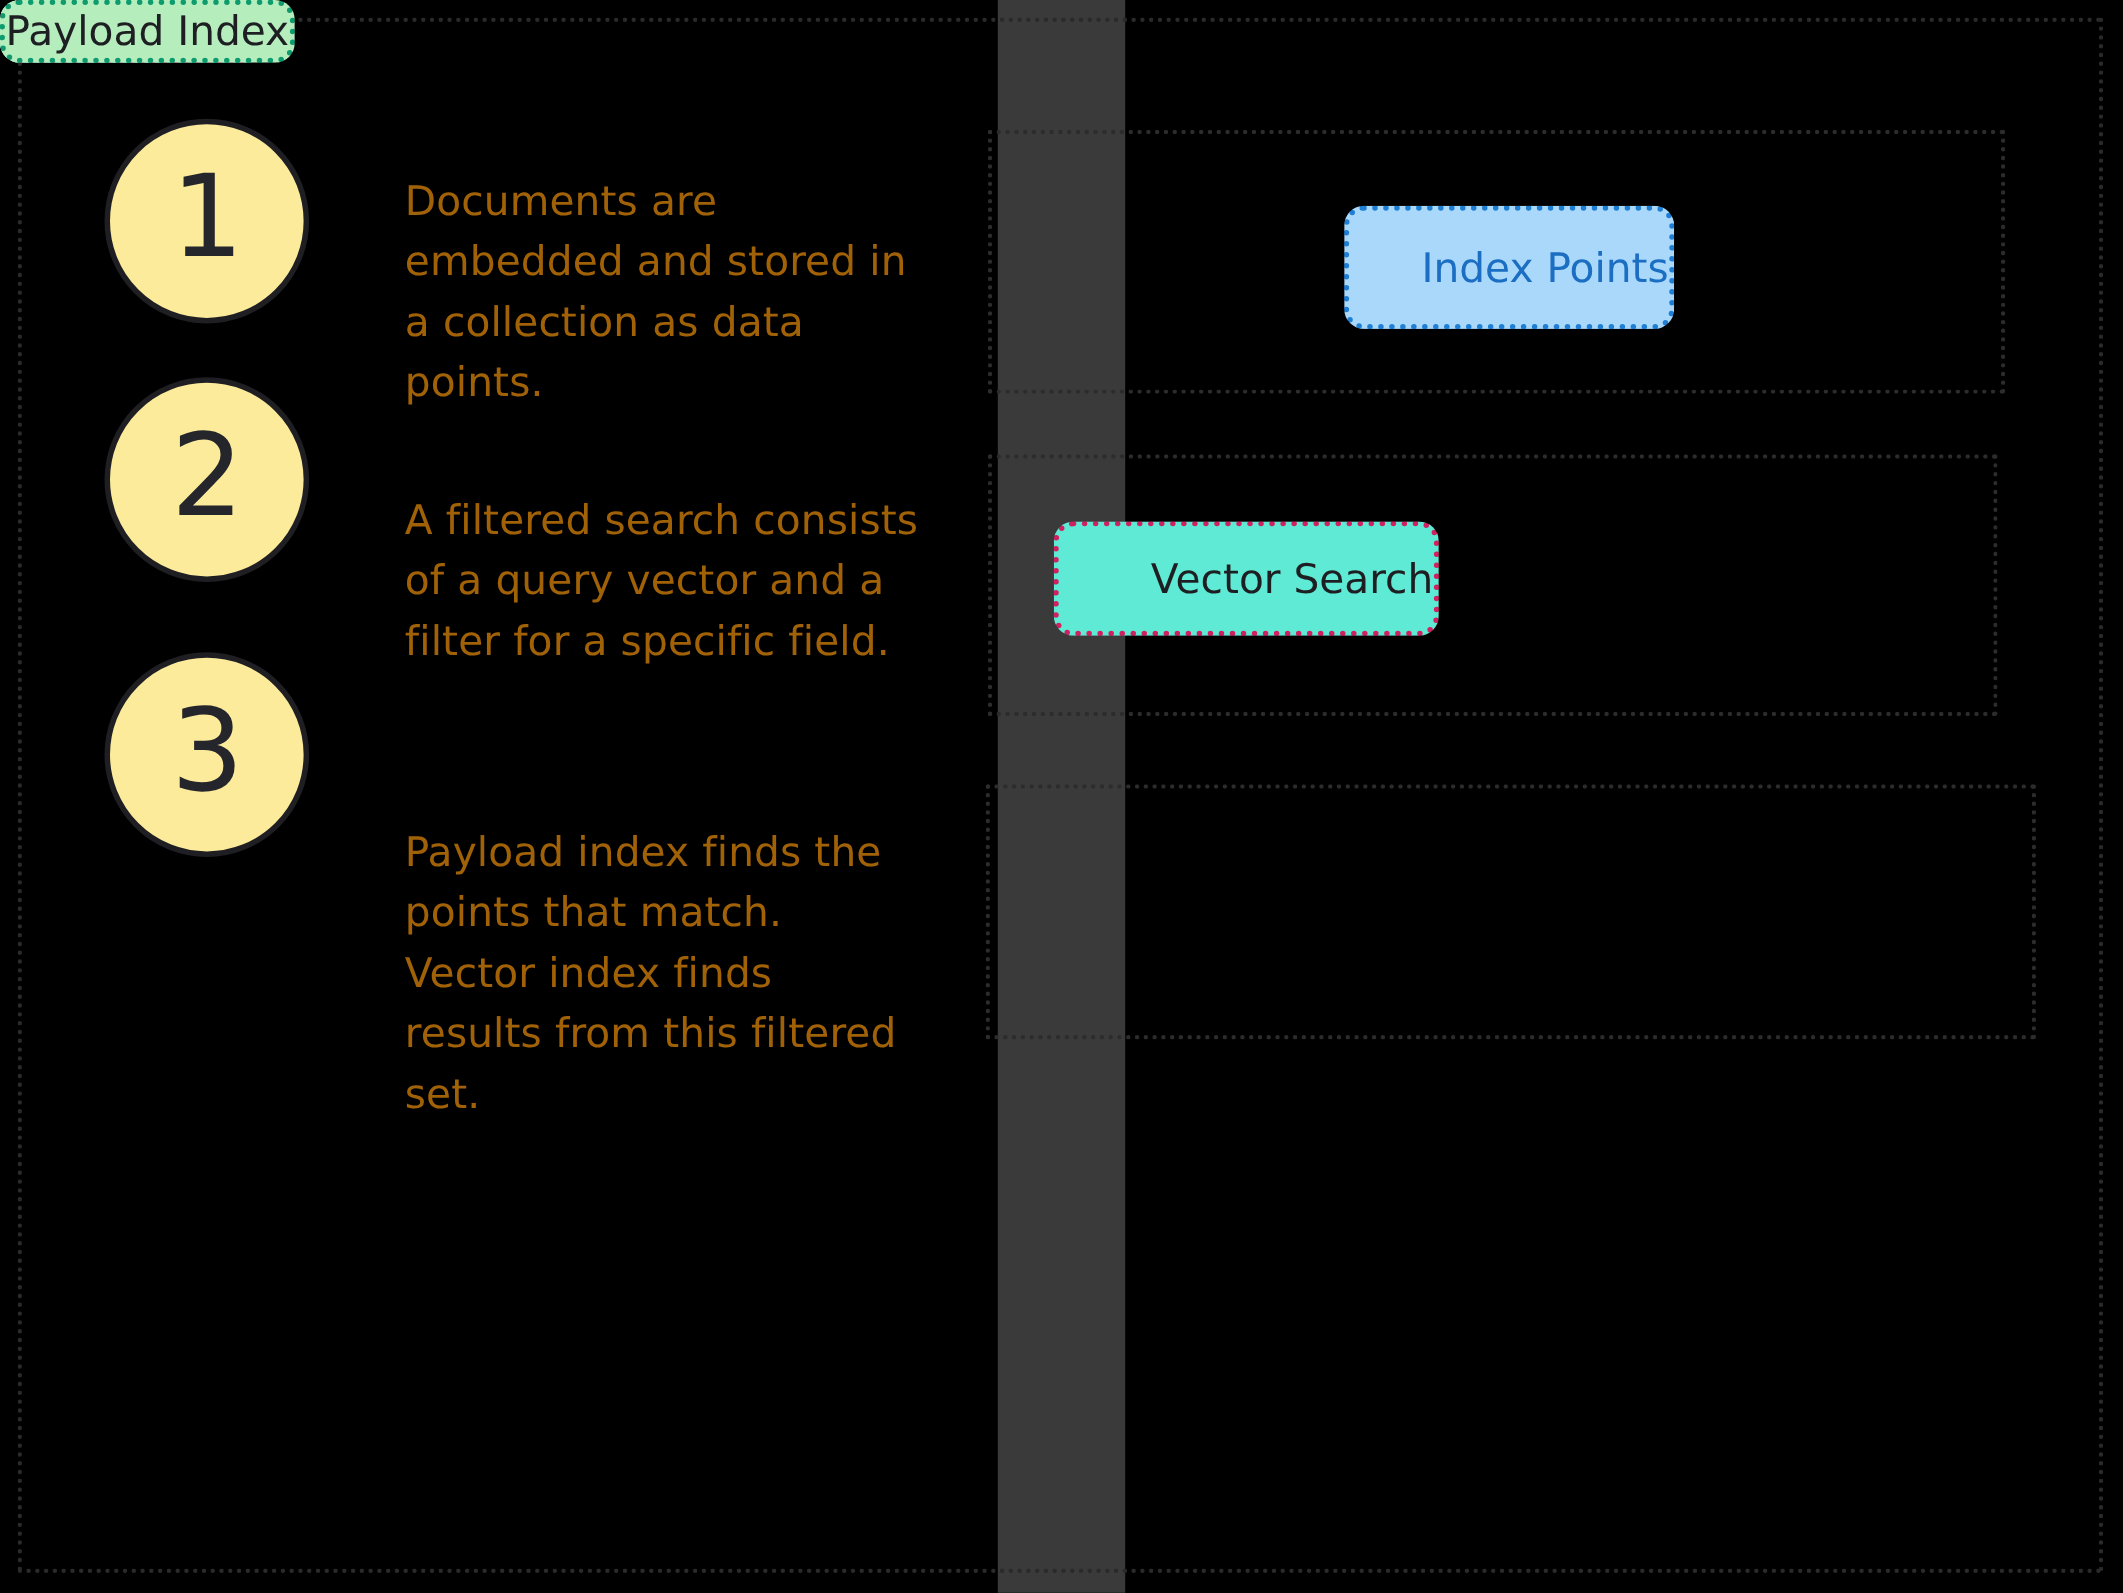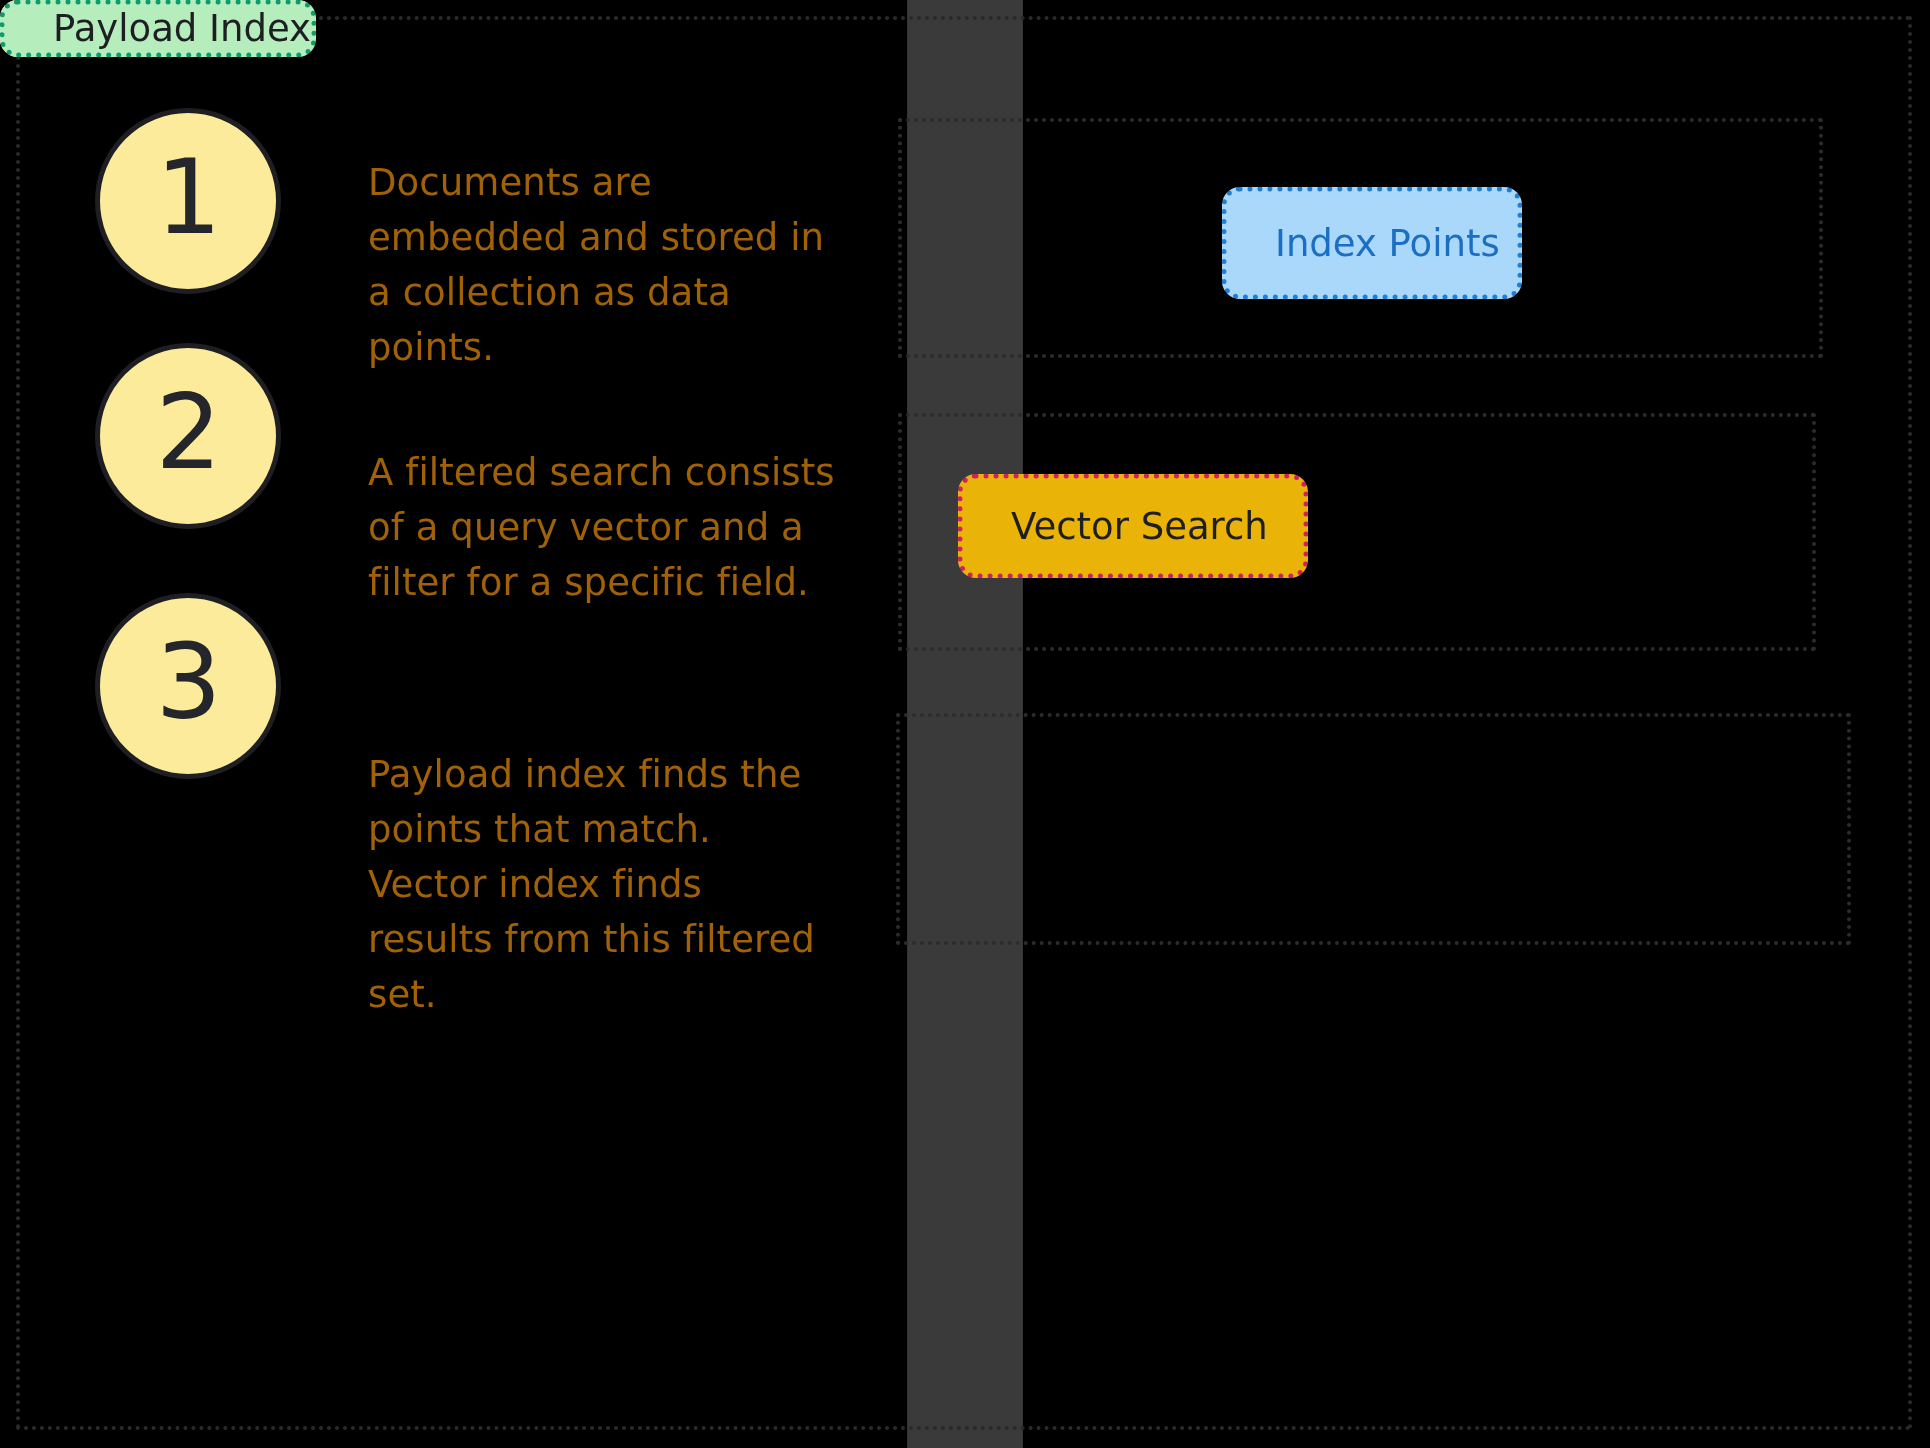--- a/index.html
+++ b/index.html
@@ -78,37 +78,36 @@
   }
   .group-1 { left: 898px; top: 118px; width: 925px; height: 240px; }
   .group-2 { left: 898px; top: 413px; width: 918px; height: 238px; }
   .group-3 { left: 896px; top: 713px; width: 955px; height: 232px; }
 
   
   .node {
     position: absolute;
     display: flex;
     align-items: center;
-    justify-content: flex-start;
+    justify-content: flex-end;
     text-align: center;
     font-size: 37px;
     line-height: 47px;
     border-width: 5px;
     border-style: dotted;
-    padding-left: 48px;
   }
 
   .node-blue-pill {
     background: #a9d8fb;
     border-color: #1f7fd4;
     color: #1b6ec2;
     border-radius: 18px;
   }
   .node-pink {
-    background: #eab308;
+    background: #5eead4;
     border-color: #cf2160;
     color: #1e1f23;
     border-radius: 18px;
   }
   .node-green {
     background: #b6edbd;
     border-color: #0e9b6e;
     color: #1e1f23;
     border-radius: 18px;
   }

